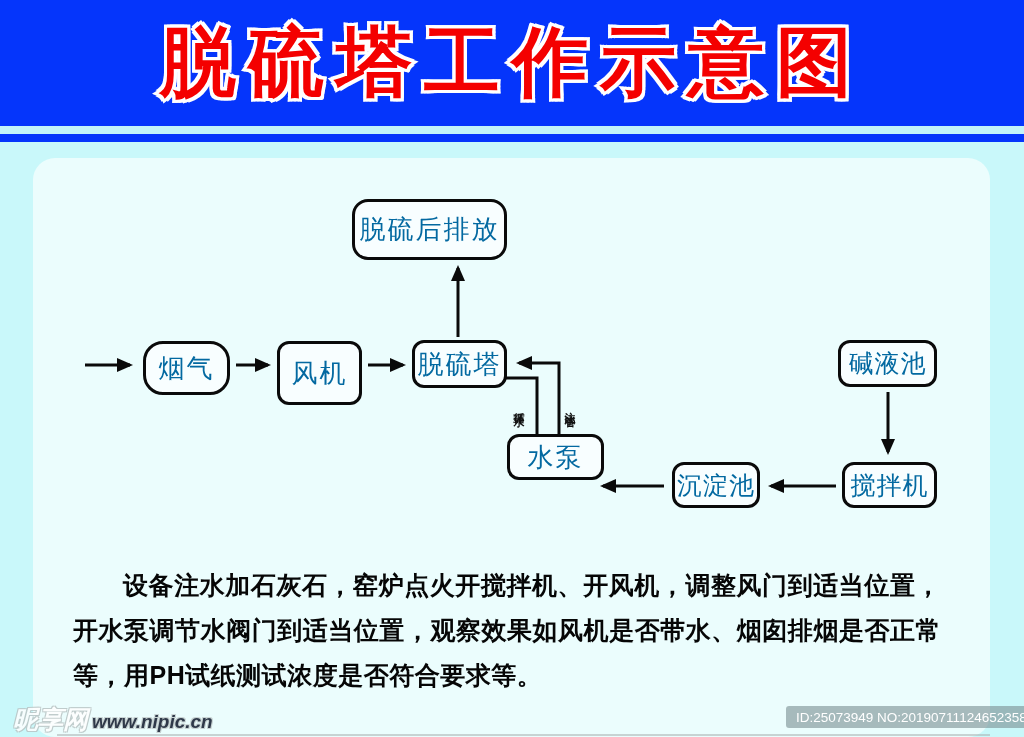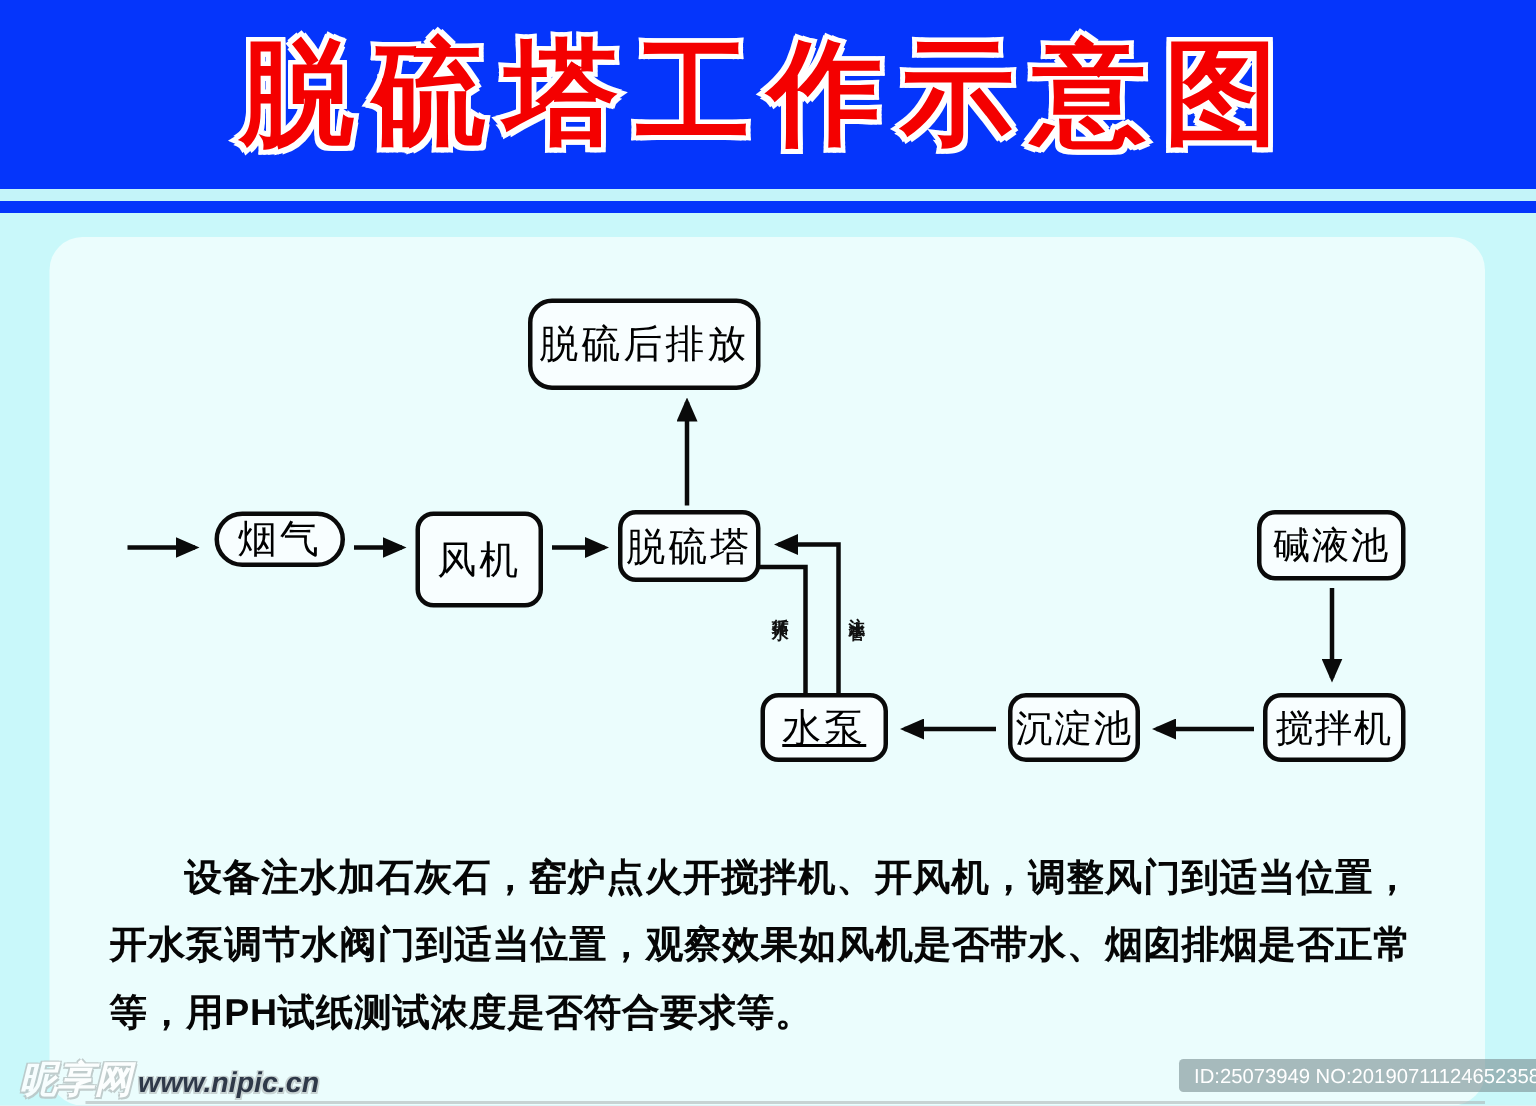--- a/index.html
+++ b/index.html
@@ -23,27 +23,27 @@
   
   .panel{position:absolute;left:33px;top:158px;width:957px;height:579px;
          background:#ebfdfd;border-radius:22px;}
   .panel-bottom-edge{position:absolute;left:57px;top:734px;width:933px;height:2px;
          background:#a9b0b1;opacity:.55;}
   
   svg.flow{position:absolute;left:0;top:0;width:1024px;height:737px;pointer-events:none;}
   .node{
     position:absolute;box-sizing:border-box;border:3px solid #0a0a0a;border-radius:12px;
     background:#f8feff;display:flex;align-items:center;justify-content:center;
-    font-size:26px;color:#000000;letter-spacing:2px;white-space:nowrap;
+    font-size:26px;color:#0369a1;letter-spacing:2px;white-space:nowrap;
   }
   .node-paifang   {left:352px;top:199px;width:155px;height:61px;border-radius:16px;}
-  .node-yanqi     {left:143px;top:341px;width:87px; height:37px;border-radius:20px;}
+  .node-yanqi     {left:143px;top:341px;width:87px; height:54px;border-radius:20px;}
   .node-fengji    {left:277px;top:341px;width:85px; height:64px;}
   .node-tuoliuta  {left:412px;top:340px;width:95px; height:48px;font-family:Liberation Serif, serif;}
-  .node-shuibeng  {left:507px;top:462px;width:85px; height:46px;text-decoration:underline;}
+  .node-shuibeng  {left:507px;top:434px;width:97px; height:46px;}
   .node-chendianchi{left:672px;top:462px;width:88px;height:46px;font-size:25px;letter-spacing:1px;}
   .node-jiaobanji {left:842px;top:462px;width:95px; height:46px;font-size:25px;letter-spacing:1px;}
   .node-jianyechi {left:838px;top:340px;width:99px; height:47px;font-size:25px;letter-spacing:1px;}
   .pipe-label{
     position:absolute;writing-mode:vertical-rl;text-orientation:upright;
     font-size:11px;line-height:1.1;letter-spacing:2px;color:#111;font-weight:600;
   }
   .label-xunhuanshui{left:513px;top:403px;}
   .label-zhushuiguan{left:564px;top:403px;}
   

